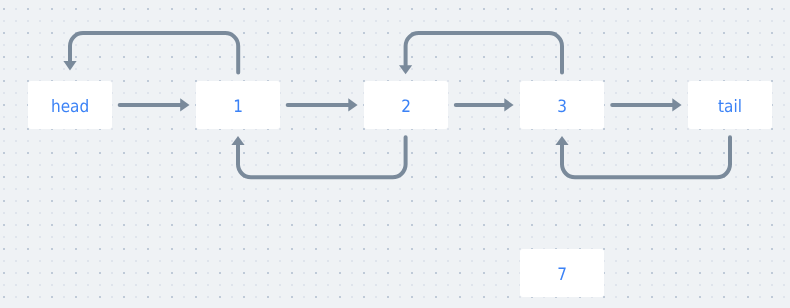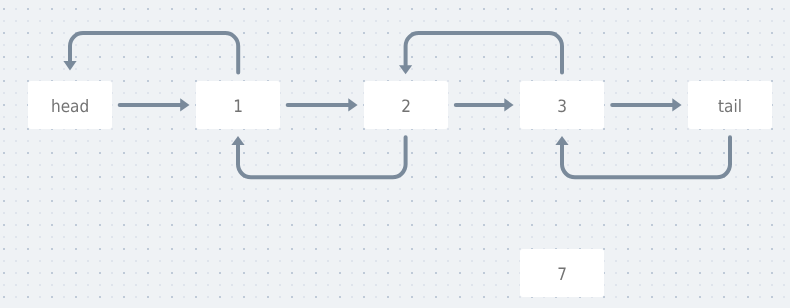--- a/index.html
+++ b/index.html
@@ -5,21 +5,21 @@
 <style>
   html,body{margin:0;padding:0;}
   body{width:790px;height:308px;overflow:hidden;
        font-family:"DejaVu Sans",sans-serif;font-stretch:condensed;
        -webkit-font-smoothing:antialiased;text-rendering:geometricPrecision;}
   #canvas{position:relative;width:790px;height:308px;overflow:hidden;background-color:#eff2f5;}
   #dots{position:absolute;left:0;top:0;width:790px;height:308px;}
   svg.edges{position:absolute;left:0;top:0;width:790px;height:308px;}
   .node{position:absolute;background:#ffffff;border-radius:3px;
         display:flex;align-items:center;justify-content:center;
-        color:#737373;font-size:17px;line-height:1;
+        color:#3b82f6;font-size:17px;line-height:1;
         padding-top:4.5px;box-sizing:border-box;will-change:transform;}
   .node-label{display:block;}
 </style>
 </head>
 <body>
 
 <div id="canvas">
 
   <svg id="dots" viewBox="0 0 790 308" xmlns="http://www.w3.org/2000/svg">
     <defs>

